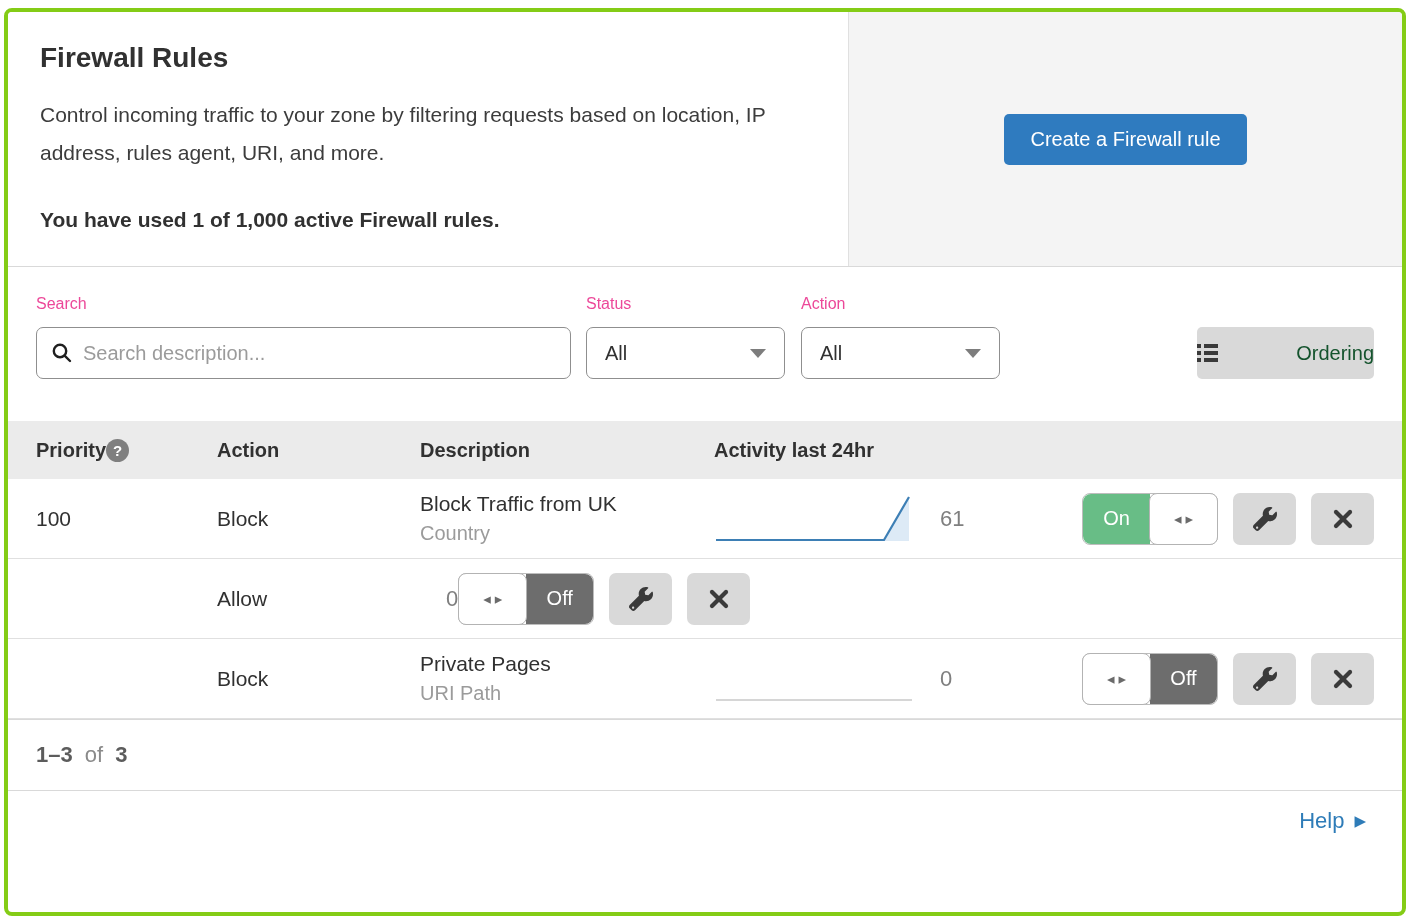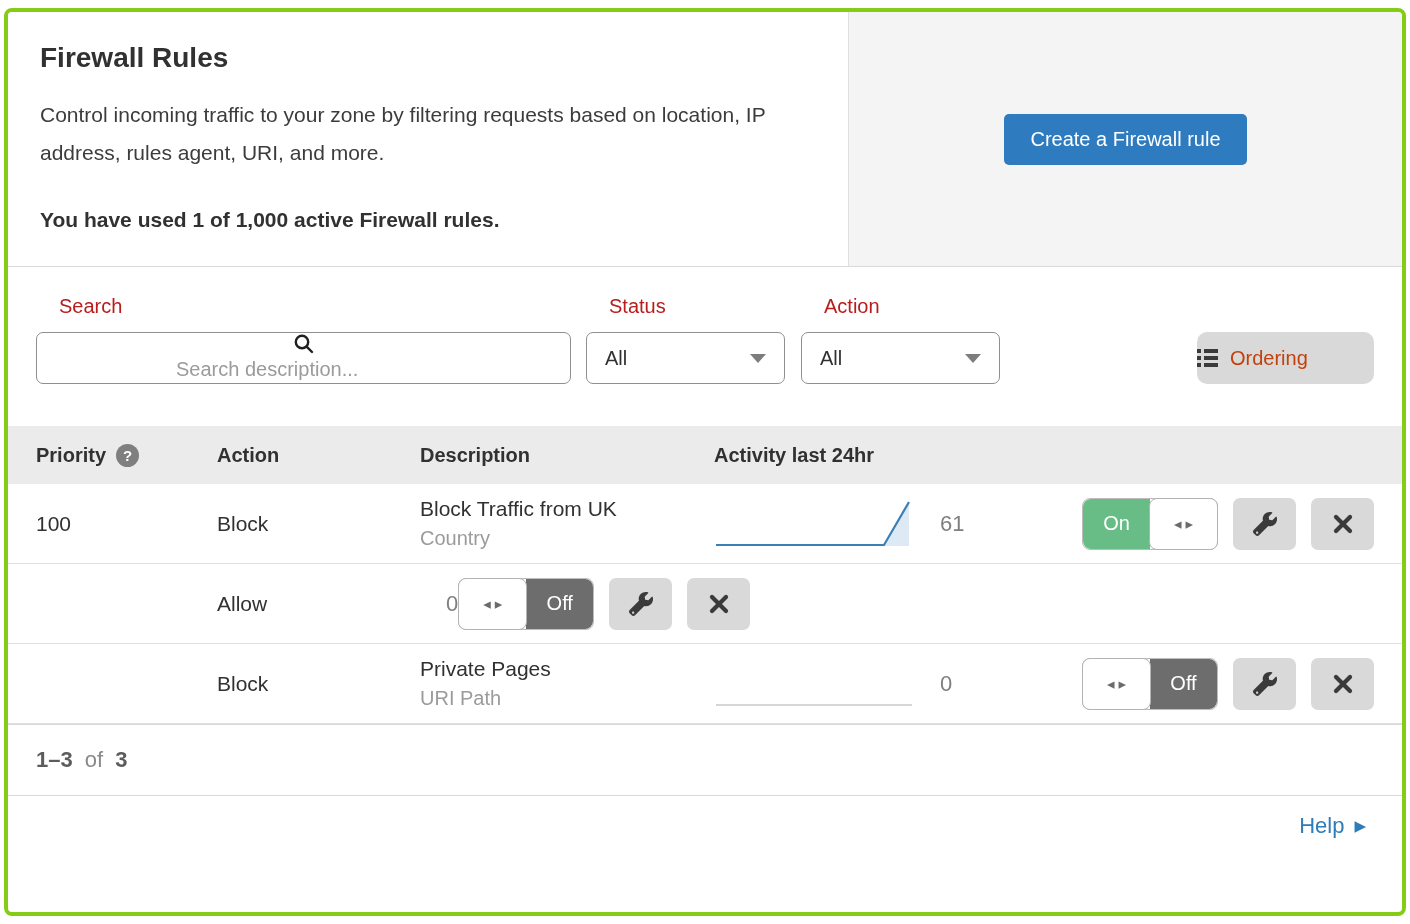--- a/index.html
+++ b/index.html
@@ -17,50 +17,50 @@
   .page-desc { font-size: 21px; line-height: 38px; color: #3c3c3c; max-width: 765px; }
   .usage-note { font-size: 21px; font-weight: bold; color: #313131; margin-top: 36px; }
   .create-btn {
     background: #2f7bbf; color: #fff; font-size: 20px; font-family: inherit;
     border: none; border-radius: 5px; padding: 14px 26px; cursor: pointer;
   }
 
   
   .filters { display: flex; align-items: flex-end; padding: 28px 28px 42px 28px; }
   .filter-group { display: flex; flex-direction: column; }
-  .filter-label { font-size: 20px; color: #b91c1c; margin-bottom: 14px; margin-left: 23px; }
+  .filter-label { font-size: 16px; color: #ec4899; margin-bottom: 14px; }
   .search-box {
     width: 535px; height: 52px; border: 1px solid #8f8f8f; border-radius: 7px;
-    display: flex; align-items: center; padding: 0 14px; background: #fff; margin-right: 15px; flex-direction: column;
+    display: flex; align-items: center; padding: 0 14px; background: #fff; margin-right: 15px;
   }
   .search-box input {
     border: none; outline: none; flex: 1; font-size: 20px; font-family: inherit;
     color: #333; margin-left: 10px; background: transparent;
   }
   .search-box input::placeholder { color: #9b9b9b; }
   .select-box {
     width: 199px; height: 52px; border: 1px solid #8f8f8f; border-radius: 7px;
     display: flex; align-items: center; justify-content: space-between;
     padding: 0 18px; font-size: 20px; color: #313131; background: #fff; margin-right: 16px; cursor: pointer;
   }
   .caret-down { width: 0; height: 0; border-left: 8px solid transparent; border-right: 8px solid transparent; border-top: 9px solid #7d7d7d; }
   .ordering-btn {
     margin-left: auto; width: 177px; height: 52px; background: #d9d9d9; border: none;
-    border-radius: 10px; font-size: 20px; font-family: inherit; color: #c2410c;
-    display: flex; align-items: center; justify-content: flex-start; gap: 12px; cursor: pointer;
+    border-radius: 5px; font-size: 20px; font-family: inherit; color: #14532d;
+    display: flex; align-items: center; justify-content: space-between; gap: 12px; cursor: pointer;
   }
   .ordering-icon { display: flex; flex-direction: column; gap: 3px; }
   .ordering-icon .li-row { display: flex; align-items: center; gap: 3px; }
   .ordering-icon .li-dot { width: 4px; height: 4px; background: #3a3a3a; }
   .ordering-icon .li-bar { width: 14px; height: 4px; background: #3a3a3a; }
 
   
   .grid-row { display: grid; grid-template-columns: 181px 203px 294px 1fr; padding-left: 28px; align-items: center; }
   .thead { background: #ebebeb; height: 58px; font-weight: bold; font-size: 20px; color: #313131; }
-  .th { display: flex; align-items: center; gap: 10px; }
+  .th { display: flex; align-items: center; }
   .help-badge {
     width: 23px; height: 23px; border-radius: 50%; background: #7f7f7f; color: #fff;
     font-size: 15px; font-weight: bold; display: inline-flex; align-items: center; justify-content: center; cursor: pointer;
   }
   .trow { height: 80px; border-bottom: 1px solid #e0e0e0; font-size: 21px; color: #313131; }
   .desc-title { font-size: 21px; color: #313131; margin-bottom: 6px; }
   .desc-sub { font-size: 20px; color: #9b9b9b; }
   .activity-cell { display: flex; align-items: center; height: 100%; padding-right: 28px; }
   .spark { width: 200px; height: 58px; }
   .activity-count { width: 46px; margin-left: 26px; font-size: 22px; color: #7f7f7f; }

